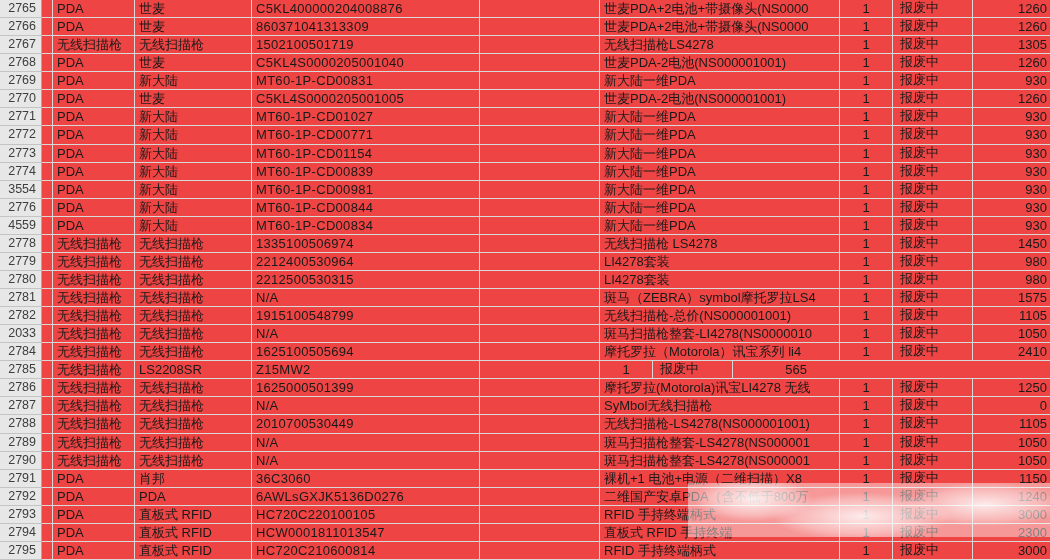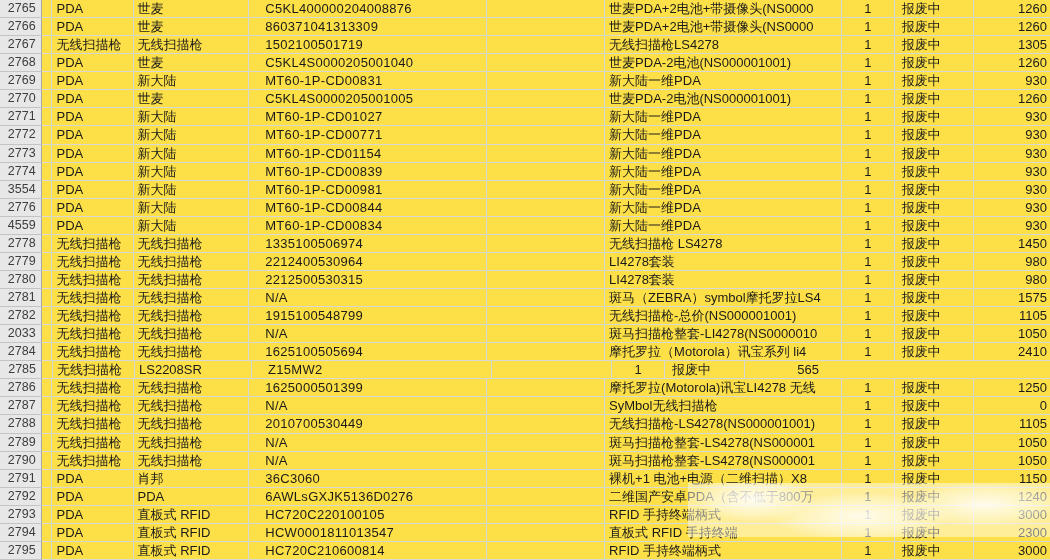--- a/index.html
+++ b/index.html
@@ -2,21 +2,21 @@
 <html><head>
 <meta charset="utf-8">
 <style>
   html,body{margin:0;padding:0;background:#fff;}
   .sheet{
     position:relative;
     width:1050px;height:560px;
     overflow:hidden;
     font-family:"Liberation Sans","DejaVu Sans",sans-serif;
     font-size:13px;color:#1a1a1a;
-    background:#fde047;
+    background:#ef4444;
     cursor:cell;
   }
   .rows{position:absolute;inset:0;display:flex;flex-direction:column;}
   .row{
     display:flex;flex:1 1 auto;box-sizing:border-box;
     height:calc(560px / 31);
     border-bottom:1px solid #d8d8d8;
   }
   .cell{
     box-sizing:border-box;
@@ -31,25 +31,25 @@
     background:#e7e7e7;color:#3d3d3d;
     font-size:12.5px;
     padding-right:5px;
     border-right:1px solid #a8a8a8;
     border-bottom:1px solid #c4c4c4;
     margin-bottom:-1px;height:calc(100% + 1px);
   }
   .c-sp1{width:11px;padding:0;}
   .c-type{width:82px;padding-left:4px;}
   .c-brand{width:117px;padding-left:4px;}
-  .c-serial{width:228px;padding-left:4px;letter-spacing:.3px;margin-left:12px;}
+  .c-serial{width:228px;padding-left:4px;letter-spacing:.3px;}
   .c-sp2{width:120px;padding:0;}
   .c-desc{width:240px;padding-left:4px;}
   .c-qty{width:53px;justify-content:center;}
-  .c-status{width:80px;padding-left:7px;}
+  .c-status{width:80px;padding-left:7px;font-family:Liberation Mono, monospace;}
   .c-price{width:77px;justify-content:flex-end;border-right:none;}
   .watermark{
     position:absolute;
     left:688px;top:483px;width:362px;height:54px;
     pointer-events:none;
     background:
       radial-gradient(60px 22px at 18% 30%, rgba(255,255,255,.85), rgba(255,255,255,.35) 70%, rgba(255,255,255,0)),
       radial-gradient(90px 24px at 48% 62%, rgba(255,255,255,.8), rgba(255,255,255,.3) 72%, rgba(255,255,255,0)),
       radial-gradient(80px 22px at 82% 40%, rgba(255,255,255,.8), rgba(255,255,255,.3) 70%, rgba(255,255,255,0)),
       linear-gradient(rgba(255,255,255,.45), rgba(255,255,255,.45));

